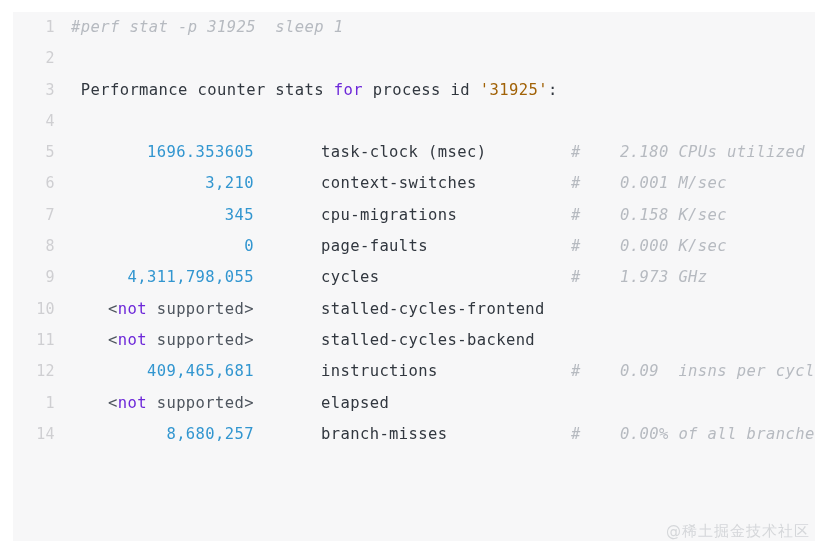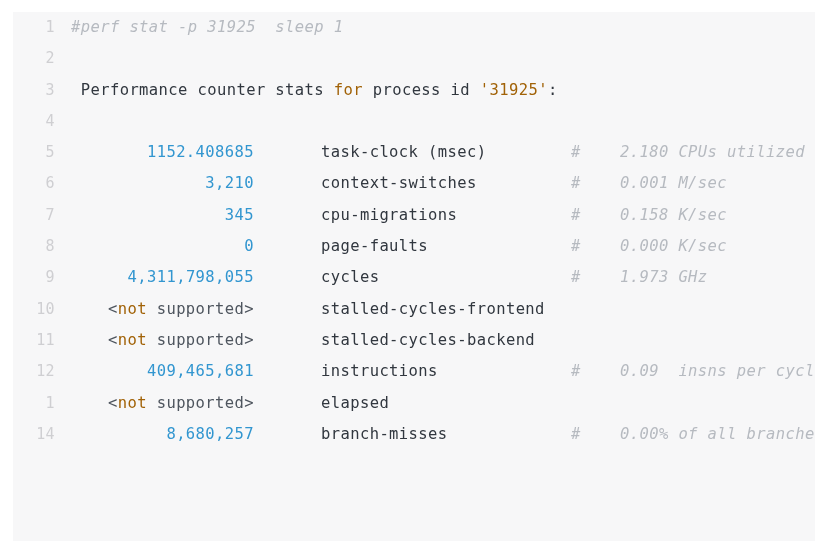--- a/index.html
+++ b/index.html
@@ -63,21 +63,21 @@
     position: absolute;
     left: 58px;
     right: 0;
     color: #31373f;
     white-space: pre;
   }
 
   
   .tok-comment { color: #b6bac0; font-style: italic; }
   .tok-num     { color: #3296d0; }
-  .tok-kw      { color: #a16207; }
+  .tok-kw      { color: #6d28d9; }
   .tok-str     { color: #a16207; }
   .tok-plain   { color: #31373f; }
   .tok-gray    { color: #4e555e; }
 
   
   .row-val {
     position: absolute;
     left: 0;
     width: 183px;
     text-align: right;
@@ -116,27 +116,28 @@
 <body>
 
 <div id="page">
 
   <div class="code-block">
     <div class="code-lines" id="code-lines">
         <div class="code-line"><span class="ln">1</span><span class="lc"><span class="tok-comment">#perf stat -p 31925  sleep 1</span></span></div>
         <div class="code-line"><span class="ln">2</span><span class="lc"><span class="tok-plain">&nbsp;</span></span></div>
         <div class="code-line"><span class="ln">3</span><span class="lc"><span class="tok-plain"> Performance counter stats </span><span class="tok-kw">for</span><span class="tok-plain"> process id </span><span class="tok-str">'31925'</span><span class="tok-plain">:</span></span></div>
         <div class="code-line"><span class="ln">4</span><span class="lc"><span class="tok-plain">&nbsp;</span></span></div>
-        <div class="code-line"><span class="ln">5</span><span class="lc"><span class="row-val"><span class="tok-num">1152.408685</span></span><span class="row-name tok-plain">task-clock (msec)</span><span class="row-hash tok-comment">#</span><span class="row-note tok-comment">2.180 CPUs utilized</span></span></div>
+        <div class="code-line"><span class="ln">5</span><span class="lc"><span class="row-val"><span class="tok-num">1696.353605</span></span><span class="row-name tok-plain">task-clock (msec)</span><span class="row-hash tok-comment">#</span><span class="row-note tok-comment">2.180 CPUs utilized</span></span></div>
         <div class="code-line"><span class="ln">6</span><span class="lc"><span class="row-val"><span class="tok-num">3,210</span></span><span class="row-name tok-plain">context-switches</span><span class="row-hash tok-comment">#</span><span class="row-note tok-comment">0.001 M/sec</span></span></div>
         <div class="code-line"><span class="ln">7</span><span class="lc"><span class="row-val"><span class="tok-num">345</span></span><span class="row-name tok-plain">cpu-migrations</span><span class="row-hash tok-comment">#</span><span class="row-note tok-comment">0.158 K/sec</span></span></div>
         <div class="code-line"><span class="ln">8</span><span class="lc"><span class="row-val"><span class="tok-num">0</span></span><span class="row-name tok-plain">page-faults</span><span class="row-hash tok-comment">#</span><span class="row-note tok-comment">0.000 K/sec</span></span></div>
         <div class="code-line"><span class="ln">9</span><span class="lc"><span class="row-val"><span class="tok-num">4,311,798,055</span></span><span class="row-name tok-plain">cycles</span><span class="row-hash tok-comment">#</span><span class="row-note tok-comment">1.973 GHz</span></span></div>
         <div class="code-line"><span class="ln">10</span><span class="lc"><span class="row-val"><span class="tok-gray">&lt;</span><span class="tok-kw">not</span><span class="tok-gray"> supported&gt;</span></span><span class="row-name tok-plain">stalled-cycles-frontend</span></span></div>
         <div class="code-line"><span class="ln">11</span><span class="lc"><span class="row-val"><span class="tok-gray">&lt;</span><span class="tok-kw">not</span><span class="tok-gray"> supported&gt;</span></span><span class="row-name tok-plain">stalled-cycles-backend</span></span></div>
         <div class="code-line"><span class="ln">12</span><span class="lc"><span class="row-val"><span class="tok-num">409,465,681</span></span><span class="row-name tok-plain">instructions</span><span class="row-hash tok-comment">#</span><span class="row-note tok-comment">0.09  insns per cycle</span></span></div>
         <div class="code-line"><span class="ln">1</span><span class="lc"><span class="row-val"><span class="tok-gray">&lt;</span><span class="tok-kw">not</span><span class="tok-gray"> supported&gt;</span></span><span class="row-name tok-plain">elapsed</span></span></div>
         <div class="code-line"><span class="ln">14</span><span class="lc"><span class="row-val"><span class="tok-num">8,680,257</span></span><span class="row-name tok-plain">branch-misses</span><span class="row-hash tok-comment">#</span><span class="row-note tok-comment">0.00% of all branches</span></span></div>
       </div>
   </div>
 
+  <div class="watermark">@稀土掘金技术社区</div>
 
 </div>
 
 </body></html>

